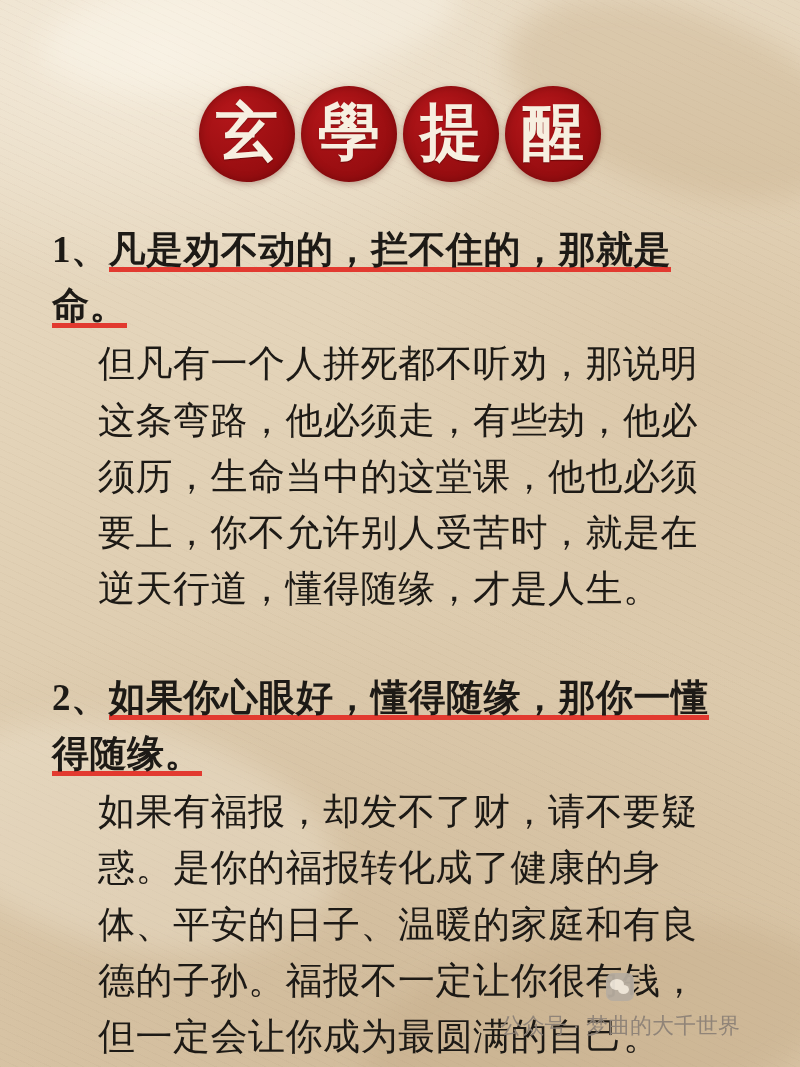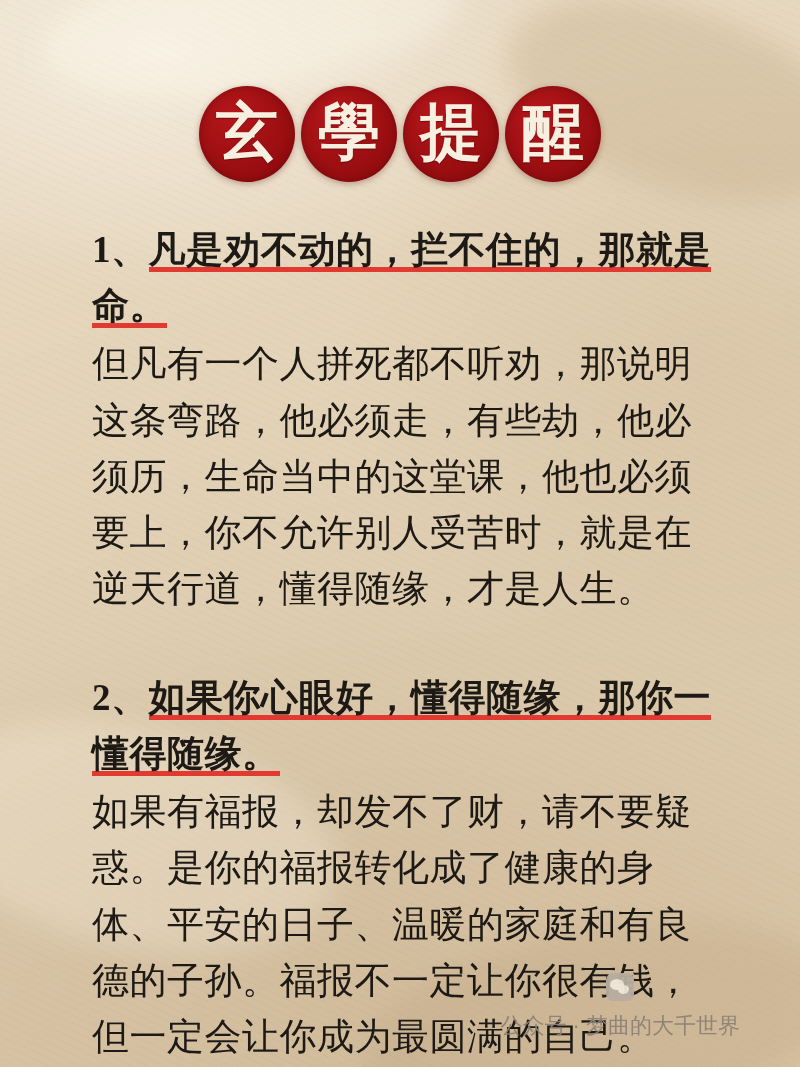--- a/index.html
+++ b/index.html
@@ -74,35 +74,36 @@
     line-height: 1;
     font-weight: bold;
     font-family: "Liberation Serif", "DejaVu Serif", serif;
     text-shadow: 0 1px 1px rgba(60,0,0,0.5);
     transform: translateY(-2px);
   }
 
   
   .content {
     position: relative;
-    padding: 40px 86px 0 92px;
+    padding: 40px 86px 0 52px;
   }
   .para {
     font-size: 37px;
     line-height: 1.52;
     color: #1d1a16;
     letter-spacing: 0.5px;
     font-family: "Liberation Serif", "DejaVu Serif", serif;
     text-align: left;
   }
   .para.heading {
     font-weight: 600;
   }
   .para.body {
     margin-top: 2px;
+    margin-left: 46px;
   }
   .block + .block {
     margin-top: 52px;
   }
   .hl {
     position: relative;
     display: inline;
     background-image: linear-gradient(to top, #e23a30 0px, #e23a30 5px, transparent 5px);
     background-repeat: no-repeat;
     background-position: 0 100%;

